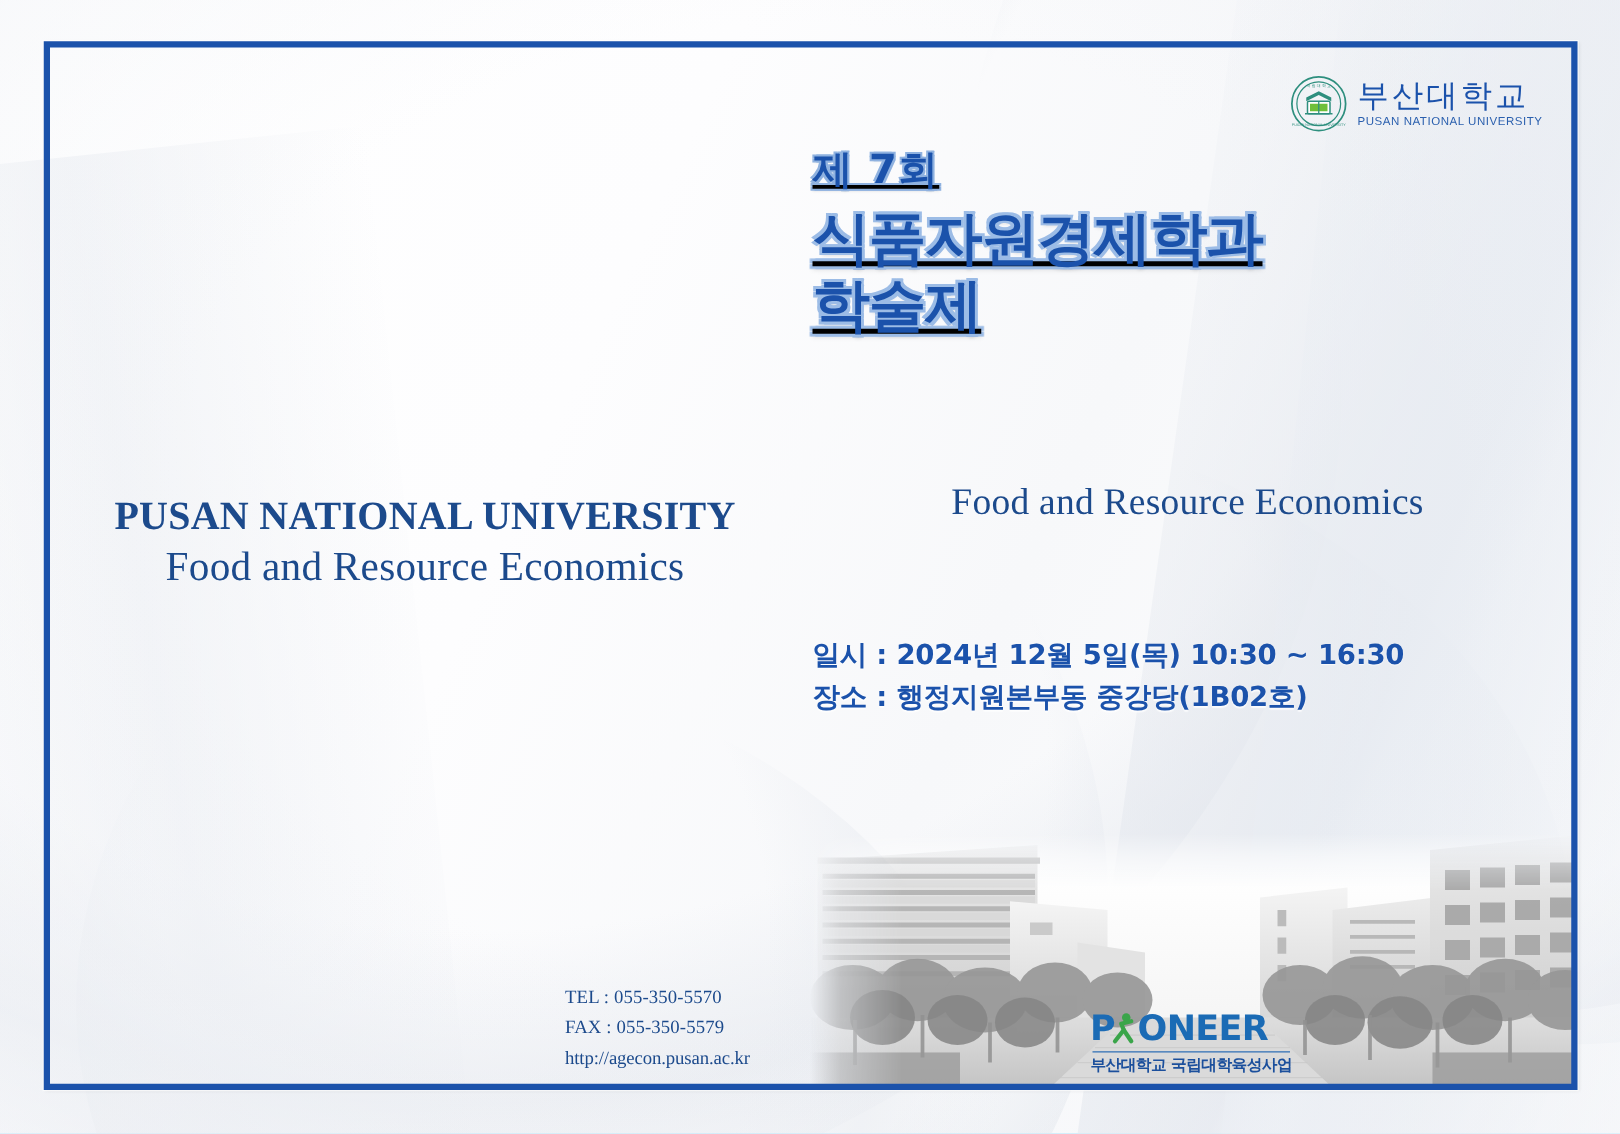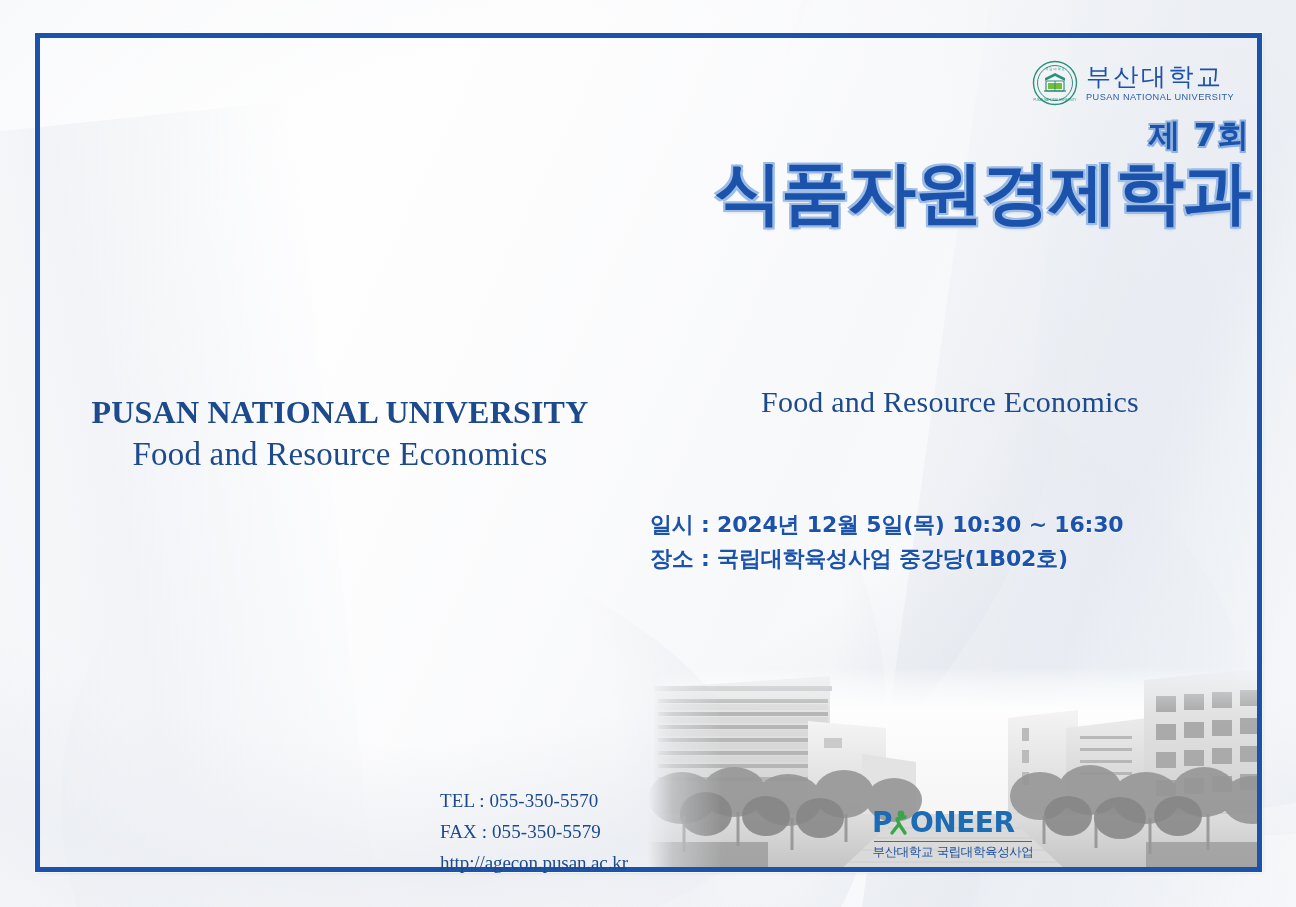--- a/index.html
+++ b/index.html
@@ -154,42 +154,43 @@
     margin-top: 4px;
     font-family: "Liberation Sans", sans-serif;
   }
 
   
   .headline {
     position: absolute;
     left: 650px;
     top: 118px;
     width: 600px;
-    text-align: right;
+    text-align: left;
+    text-decoration: underline;
   }
   .edition {
     font-family: "DejaVu Sans", "Liberation Sans", sans-serif;
     font-weight: bold;
     font-size: 32px;
     color: #1b52ab;
     letter-spacing: 1px;
     line-height: 1.1;
     text-shadow:
       -1.6px -1.6px 0 #8fb2e0, 1.6px -1.6px 0 #8fb2e0,
       -1.6px  1.6px 0 #8fb2e0, 1.6px  1.6px 0 #8fb2e0,
        0 2px 2px rgba(0,0,0,0.10);
   }
   .title-main {
     font-family: "DejaVu Sans", "Liberation Sans", sans-serif;
     font-weight: bold;
-    font-size: 68px;
+    font-size: 46px;
     color: #1b52ab;
     letter-spacing: -1px;
     line-height: 1.18;
-    margin-top: 0;
+    margin-top: 10px;
     text-shadow:
       -2.2px -2.2px 0 #9cbce6, 2.2px -2.2px 0 #9cbce6,
       -2.2px  2.2px 0 #9cbce6, 2.2px  2.2px 0 #9cbce6,
        0 3px 3px rgba(0,0,0,0.10);
   }
   .title-main .line2 { display: block; }
 
   
   .subtitle-en {
     position: absolute;
@@ -241,24 +242,24 @@
   }
   .dept-line2 {
     display: block;
     font-size: 33px;
     letter-spacing: 0.2px;
   }
 
   
   .contact {
     position: absolute;
-    left: 440px;
+    left: 452px;
     top: 786px;
     font-family: "Liberation Serif", "DejaVu Serif", serif;
-    font-size: 19px;
+    font-size: 15px;
     color: #1c4a8c;
     line-height: 1.62;
     letter-spacing: 0.1px;
   }
   .contact span { display: block; white-space: nowrap; }
   .contact .url { font-weight: normal; letter-spacing: -0.1px; }
 
   
   .pioneer {
     position: absolute;
@@ -274,21 +275,21 @@
   }
   .pioneer-rule {
     width: 158px;
     height: 1.4px;
     background: #2f6fb5;
     margin: 1px auto 2px;
   }
   .pioneer-sub {
     font-family: "DejaVu Sans", "Liberation Sans", sans-serif;
     font-size: 12.5px;
-    font-weight: normal;
+    font-weight: bold;
     color: #1b4f9c;
     letter-spacing: -0.4px;
     white-space: nowrap;
   }
 </style>
 </head>
 <body>
 
 <div id="poster">
 
@@ -453,30 +454,31 @@
     <div class="pnu-wordmark">
       <div class="pnu-kr">부산대학교</div>
       <div class="pnu-en">PUSAN NATIONAL UNIVERSITY</div>
     </div>
   </div>
 
   <div class="headline">
     <div class="edition">제 7회</div>
     <div class="title-main">
       <span class="line1">식품자원경제학과</span>
+      <span class="line2">학술제</span>
     </div>
   </div>
 
   <div class="subtitle-en">
     <span>Food and Resource Economics</span>
   </div>
 
   <div class="schedule">
     <span>일시 : 2024년 12월 5일(목) 10:30 ~ 16:30</span>
-    <span>장소 : 국립대학육성사업 중강당(1B02호)</span>
+    <span>장소 : 행정지원본부동 중강당(1B02호)</span>
   </div>
 
   <div class="dept">
     <span class="dept-line1">PUSAN NATIONAL UNIVERSITY</span>
     <span class="dept-line2">Food and Resource Economics</span>
   </div>
 
   <div class="contact">
     <span>TEL : 055-350-5570</span>
     <span>FAX : 055-350-5579</span>

